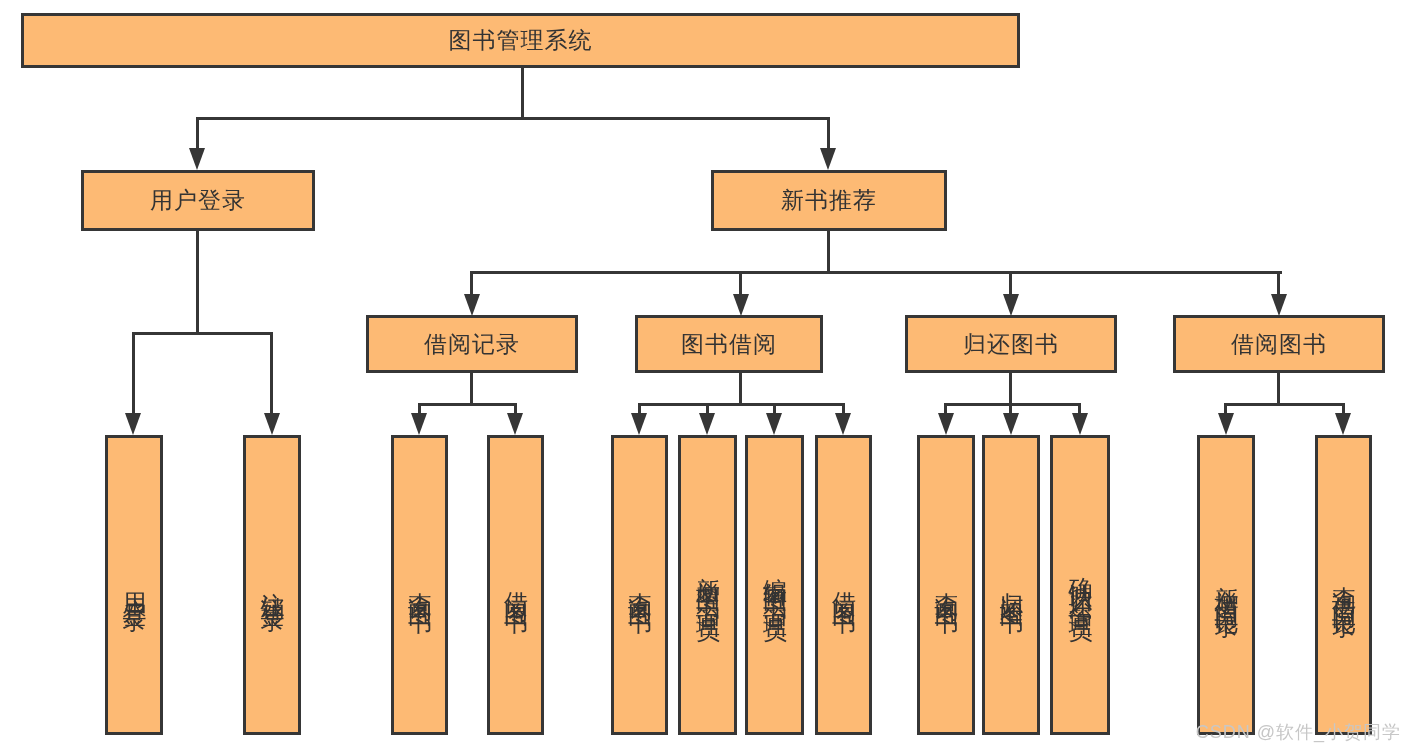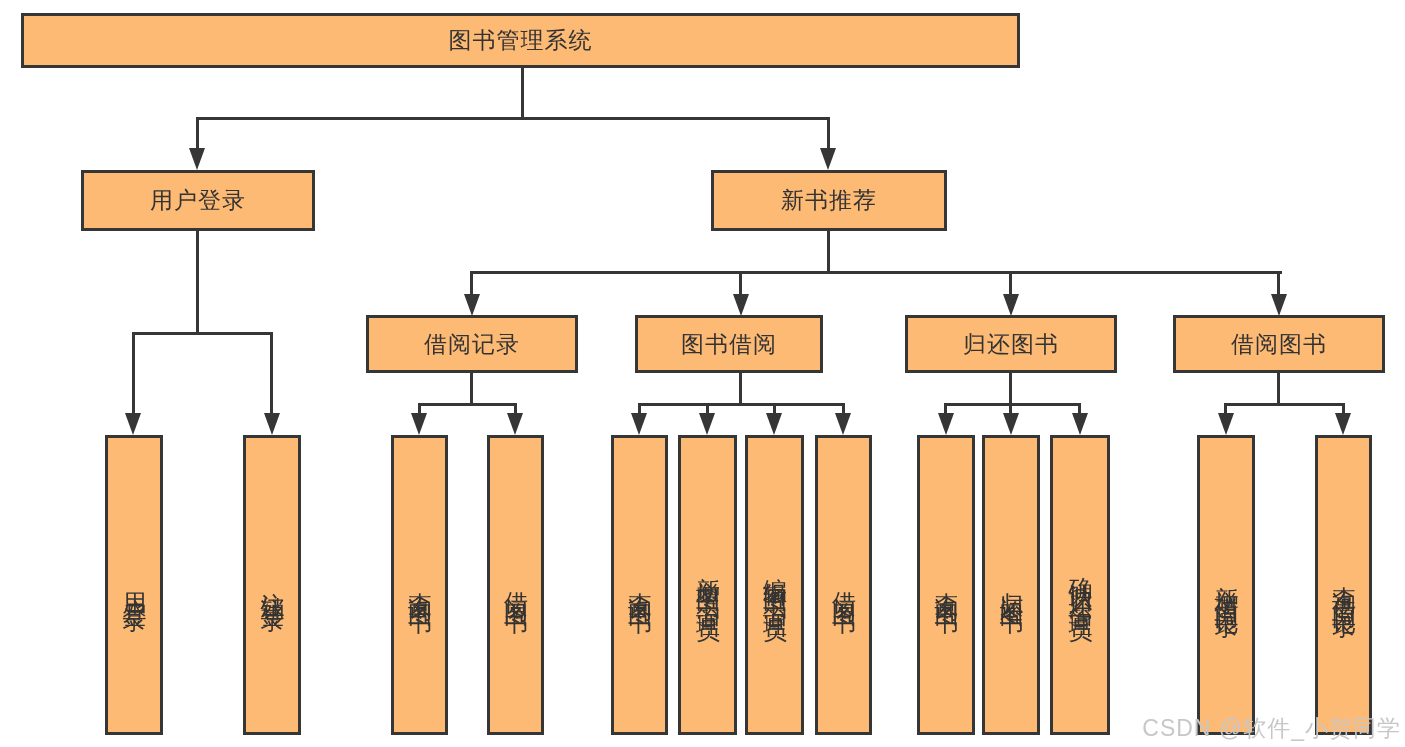--- a/index.html
+++ b/index.html
@@ -40,21 +40,21 @@
   .h{height:3px;}
   .ah{
     position:absolute;width:0;height:0;
     border-left:8px solid transparent;
     border-right:8px solid transparent;
     border-top:22px solid var(--line);
   }
   .watermark{
     position:absolute;
     right:4px;bottom:3px;
-    font-size:23px;
+    font-size:18px;
     color:var(--watermark);
     z-index:10;
     letter-spacing:1px;
   }
 </style>
 </head>
 <body>
 
 <div class="canvas">
 

